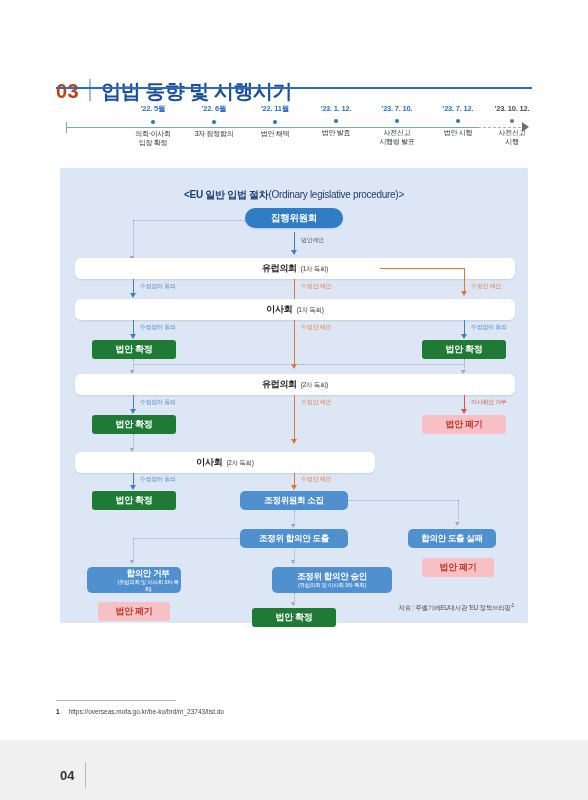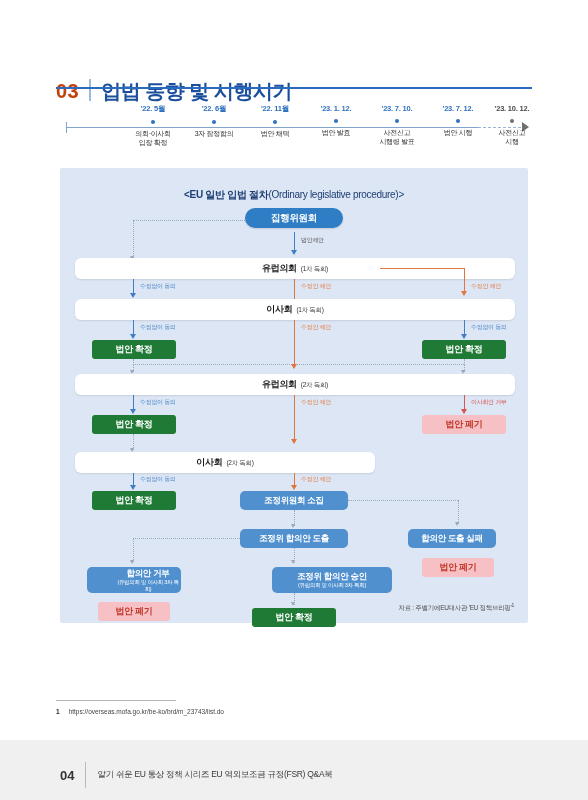--- a/index.html
+++ b/index.html
@@ -378,16 +378,15 @@
   <div class="fn-rule"></div>
   <div class="fn">
     <span class="fn-num">1</span>
     <span>https://overseas.mofa.go.kr/be-ko/brd/m_23743/list.do</span>
   </div>
 
   <div class="foot-band"></div>
   <div class="foot">
     <span class="foot-num">04</span>
     <span class="foot-div"></span>
-    <span class="foot-txt">알기 쉬운 EU 통상 정책 시리즈 EU 역외보조금 규정(FSR) Q&amp;A북</span>
   </div>
 
 </div>
 
 </body></html>

